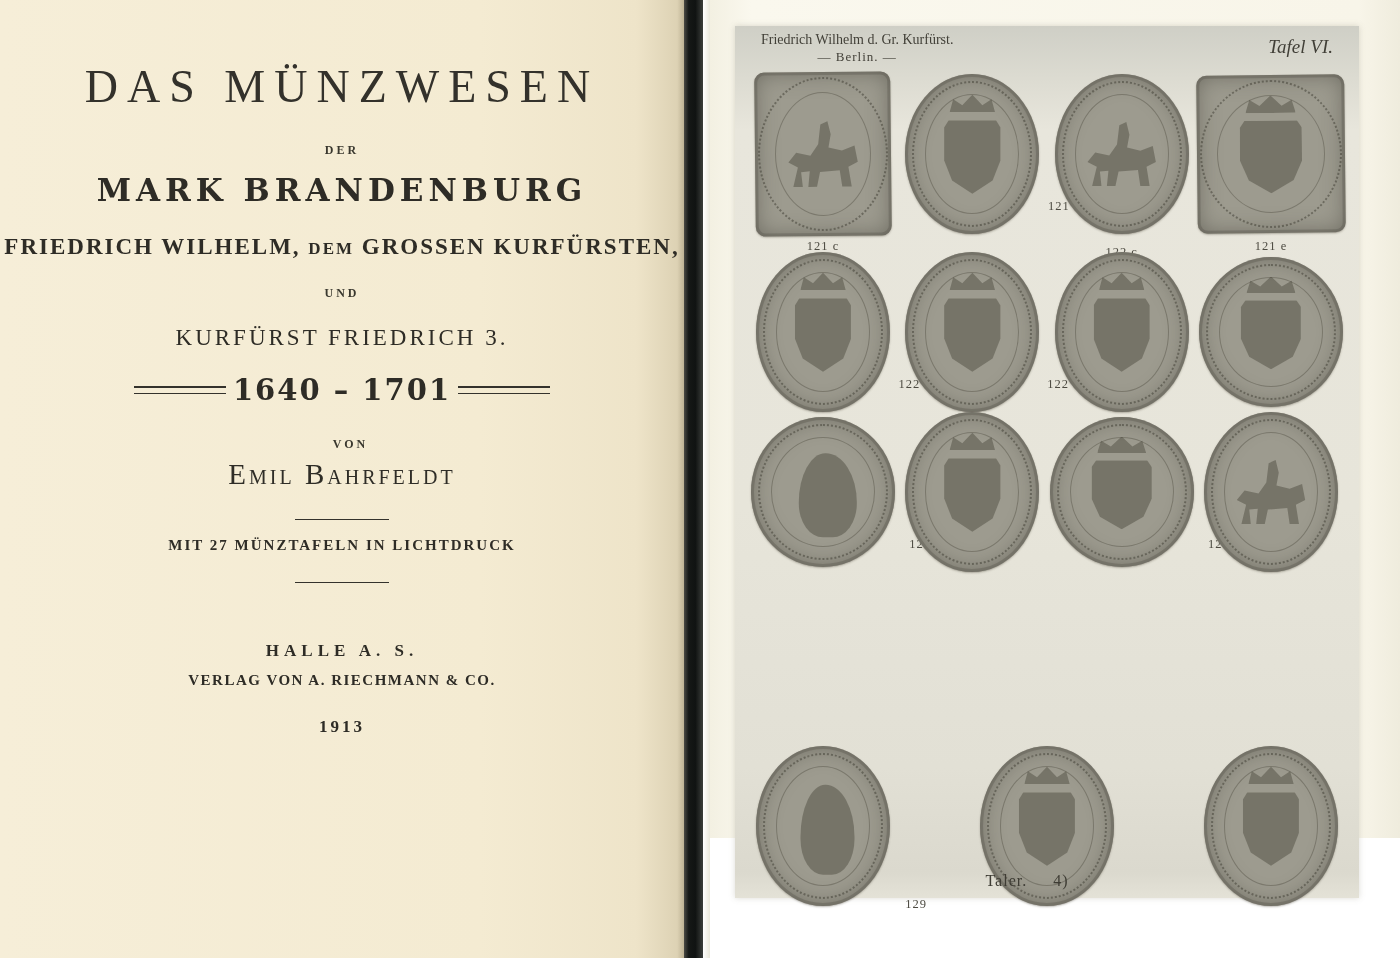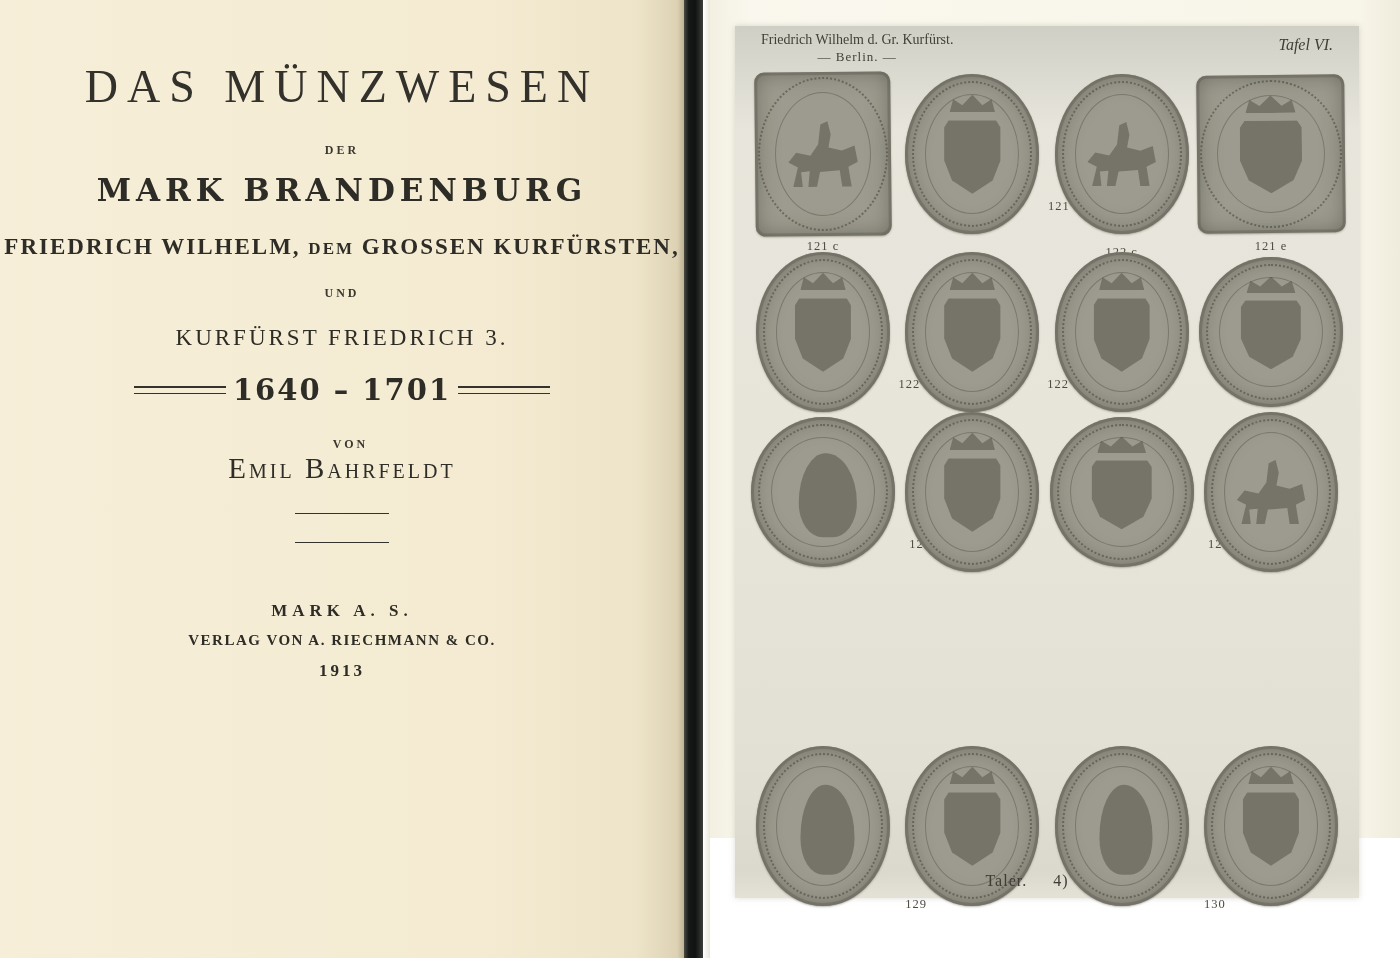--- a/index.html
+++ b/index.html
@@ -19,43 +19,43 @@
   .ruler-line{margin-top:26px;font-size:23px;font-weight:bold;letter-spacing:2px;white-space:nowrap;}
   .ruler-line .mid{font-size:17px;letter-spacing:2px;}
   .w-und{margin-top:26px;}
   .ruler2{margin-top:24px;font-size:23px;font-weight:normal;letter-spacing:3px;}
   .years-row{margin-top:22px;display:flex;align-items:center;justify-content:center;gap:7px;}
   .years{font-size:29px;font-weight:bold;letter-spacing:2px;
     font-family:"DejaVu Serif","Liberation Serif",serif;}
   .double-rule{display:inline-block;width:92px;height:5px;
     border-top:2px solid #34322c;border-bottom:1px solid #34322c;}
   .w-von{margin-top:30px;padding-left:17px;}
-  .author{font-variant:small-caps;font-size:29px;letter-spacing:3px;color:#2f2d27;}
+  .author{margin-top:6px;font-variant:small-caps;font-size:29px;letter-spacing:3px;color:#2f2d27;}
   .rule-s{width:94px;height:0;border-top:1.5px solid #34322c;margin:28px auto 0 auto;}
   .plates-note{margin-top:17px;font-size:15px;font-weight:bold;letter-spacing:2px;}
   .imprint-city{margin-top:58px;font-size:17px;font-weight:bold;letter-spacing:5px;}
   .imprint-pub{margin-top:11px;font-size:15px;font-weight:bold;letter-spacing:1.5px;}
-  .imprint-year{margin-top:12px;font-size:17px;font-weight:bold;letter-spacing:3px;}
+  .imprint-year{margin-top:28px;font-size:17px;font-weight:bold;letter-spacing:3px;}
 
   
   .spine{position:absolute;left:684px;top:0;width:19px;height:958px;
     background:linear-gradient(90deg,#4a4a44 0%,#151816 25%,#101312 60%,#3a3d3a 100%);}
   .page-edge{position:absolute;left:703px;top:0;width:7px;height:958px;
     background:linear-gradient(90deg,#ffffff,#e9e7da);}
 
   
   .right-page{position:absolute;left:710px;top:0;width:690px;height:838px;
     background:linear-gradient(90deg,#f3f0e2 0%,#faf8ee 6%,#f8f5e9 94%,#efecdd 100%);}
   .plate{position:absolute;left:25px;top:26px;width:624px;height:872px;
     background:linear-gradient(180deg,#cfcfc6 0%,#dcdbd1 6%,#e8e6dc 12%,#e7e5da 55%,#e2e0d5 85%,#dbd9ce 97%,#e4e2d7 100%);
     box-shadow:0 0 6px rgba(120,115,95,.25);}
   .plate-header{position:absolute;top:6px;left:26px;right:26px;color:#413f37;font-size:14px;}
   .ph-left{float:left;text-align:center;}
   .ph-sub{font-size:13px;margin-top:1px;letter-spacing:1px;}
-  .ph-right{float:right;font-style:italic;font-size:16px;margin-top:4px;}
+  .ph-right{float:right;font-style:italic;font-size:19px;margin-top:4px;}
 
   .coin-row{position:absolute;left:10px;right:10px;height:168px;
     display:flex;justify-content:space-between;align-items:center;padding:0 4px;}
   .r1{top:44px}.r2{top:222px}.r3{top:382px}.r4{top:550px}.r5{top:716px}
   .coin-cell{position:relative;width:148px;height:168px;display:flex;align-items:center;justify-content:center;}
 
   .coin{position:relative;width:134px;height:160px;border-radius:50%;
     background:radial-gradient(ellipse at 36% 30%, #b6b4a8 0%, #a5a397 38%, #93917f5 60%, #8f8d81 72%, #797568 100%);
     background-color:#9d9b8f;
     box-shadow:inset 0 0 0 3px rgba(86,84,74,.35), inset 0 0 22px rgba(62,60,52,.5), 0 1px 2px rgba(60,55,40,.35);}
@@ -110,22 +110,23 @@
       <div class="small-word w-und">UND</div>
       <div class="ruler2">KURFÜRST FRIEDRICH 3.</div>
       <div class="years-row">
         <span class="double-rule"></span>
         <span class="years">1640 – 1701</span>
         <span class="double-rule"></span>
       </div>
       <div class="small-word w-von">VON</div>
       <div class="author">Emil Bahrfeldt</div>
       <div class="rule-s"></div>
+      <div class="plates-note">MIT 27 MÜNZTAFELN IN LICHTDRUCK</div>
       <div class="rule-s"></div>
-      <div class="imprint-city">MARK A. S.</div>
+      <div class="imprint-city">HALLE A. S.</div>
       <div class="imprint-pub">VERLAG VON A. RIECHMANN &amp; CO.</div>
       <div class="imprint-year">1913</div>
     </div>
   </div>
 
   <div class="spine"></div>
   <div class="page-edge"></div>
 
   <div class="right-page">
     <div class="plate">
@@ -237,26 +238,20 @@
         </div>
         <div class="coin-cell">
           <div class="coin">
               <div class="m m-arms"></div>
               <div class="crown"></div>
             </div>
           <span class="coin-label lrl"></span>
         </div>
         <div class="coin-cell">
           <div class="coin">
-              <div class="m m-portrait"></div>
-            </div>
-          <span class="coin-label lrl">130</span>
-        </div>
-        <div class="coin-cell">
-          <div class="coin">
               <div class="m m-arms"></div>
               <div class="crown"></div>
             </div>
           <span class="coin-label lrl"></span>
         </div>
       </div>
 
       <div class="plate-caption">
         <span>Taler.</span><span class="cap-num">4)</span>
       </div>

